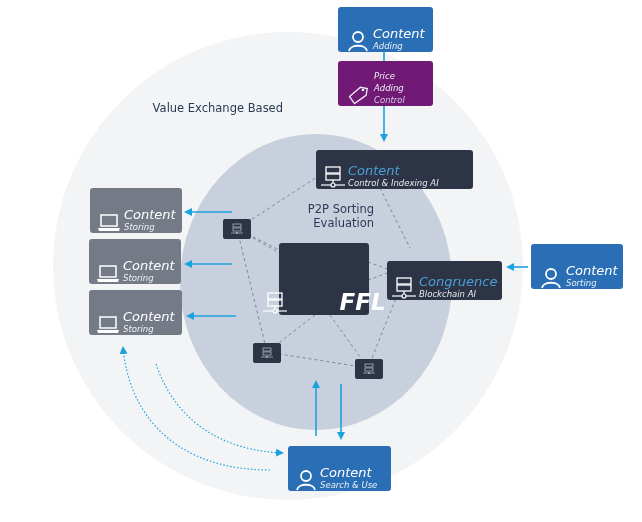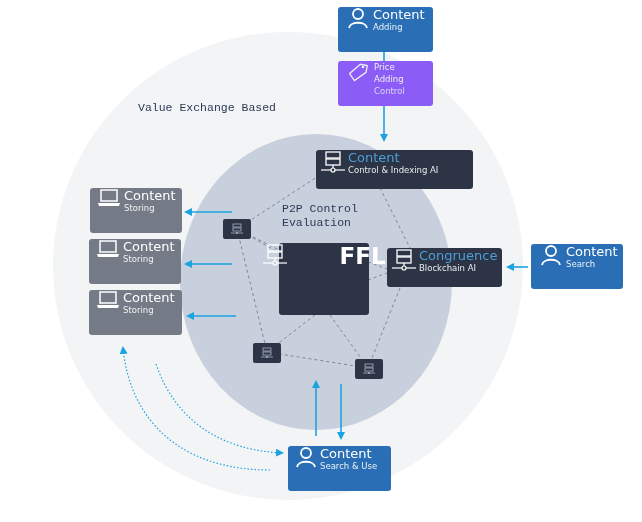--- a/index.html
+++ b/index.html
@@ -5,30 +5,30 @@
   html, body { margin: 0; padding: 0; background: #ffffff; }
   body { width: 642px; height: 522px; position: relative; overflow: hidden;
          font-family: "DejaVu Sans", sans-serif; }
   #stage { position: absolute; left: 0; top: 0; width: 642px; height: 522px; }
   .outer-circle { position: absolute; left: 53px; top: 32px; width: 470px; height: 468px;
                   border-radius: 50%; background: #f3f4f5; }
   .inner-circle { position: absolute; left: 180px; top: 134px; width: 272px; height: 296px;
                   border-radius: 50%; background: #c7d0dc; }
   svg.lines { position: absolute; left: 0; top: 0; }
   .box { position: absolute; border-radius: 3px; box-sizing: border-box;
-         display: flex; align-items: flex-start; color: #fff; }
+         display: flex; align-items: flex-end; color: #fff; font-style: italic; }
   .blue { background: #2a6fb5; }
   .grey { background: #747b86; }
-  .lightgrey { background: #8b5cf6; color: #eef1f5; }
+  .lightgrey { background: #701a75; color: #eef1f5; }
   .dark { background: #2c3446; border-radius: 3px; }
   .ttl { font-size: 13px; line-height: 15px; }
   .sub { font-size: 8.5px; line-height: 11px; opacity: 0.9; }
   .ttl-cyan { color: #4b9fd6; font-size: 13px; line-height: 15px; }
   .icon { flex: 0 0 auto; display: flex; align-items: center; justify-content: center; }
-  .label { position: absolute; text-align: left; color: #2b3a55; font-family: Liberation Mono, monospace; }
+  .label { position: absolute; text-align: right; color: #2b3a55; }
   .node { position: absolute; width: 28px; height: 20px; background: #2c3446; border-radius: 2px;
           display: flex; align-items: center; justify-content: center; }
 </style>
 </head>
 <body>
 
 <div id="stage">
   <div class="outer-circle"></div>
   <div class="inner-circle"></div>
 
@@ -68,21 +68,21 @@
       <path d="M156,364 C175,420 220,450 282,453" marker-end="url(#ah)"></path>
       <path d="M270,470 C180,470 130,420 123,348" marker-end="url(#ah)"></path>
     </g>
   </svg>
 
   <div class="label" style="left:138px; top:101px; width:145px; font-size:11.5px; line-height:14px;">
     <div>Value Exchange Based</div>
   </div>
 
   <div class="label" style="left:282px; top:202px; width:92px; font-size:11.5px; line-height:14px;">
-    <div>P2P Control</div>
+    <div>P2P Sorting</div>
     <div>Evaluation</div>
   </div>
 
   <div class="box blue" style="left:338px; top:7px; width:95px; height:45px;">
     <span class="icon" style="width:30px; margin-left:5px;">
       <svg width="22" height="22" viewBox="0 0 22 22">
           <circle cx="11" cy="7" r="5" stroke="#fff" stroke-width="1.8" fill="none"></circle>
           <path d="M2,21 C3,14 19,14 20,21" stroke="#fff" stroke-width="1.8" fill="none"></path>
         </svg>
     </span>
@@ -130,21 +130,21 @@
           <rect x="6" y="9" width="14" height="6" stroke="#fff" stroke-width="1.3" fill="none"></rect>
           <line x1="13" y1="15" x2="13" y2="18" stroke="#fff" stroke-width="1.3"></line>
           <circle cx="13" cy="20" r="2" stroke="#fff" stroke-width="1.2" fill="none"></circle>
           <line x1="1" y1="20" x2="11" y2="20" stroke="#fff" stroke-width="1.2"></line>
           <line x1="15" y1="20" x2="25" y2="20" stroke="#fff" stroke-width="1.2"></line>
         </svg>
     </span>
     <span style="font-size:23px; font-weight:bold;">FFL</span>
   </div>
 
-  <div class="box dark" style="left:387px; top:248px; width:115px; height:39px;">
+  <div class="box dark" style="left:387px; top:261px; width:115px; height:39px;">
     <span class="icon" style="width:30px; margin-left:2px;">
       <svg width="26" height="24" viewBox="0 0 26 24">
           <rect x="6" y="2" width="14" height="6" stroke="#fff" stroke-width="1.3" fill="none"></rect>
           <rect x="6" y="9" width="14" height="6" stroke="#fff" stroke-width="1.3" fill="none"></rect>
           <line x1="13" y1="15" x2="13" y2="18" stroke="#fff" stroke-width="1.3"></line>
           <circle cx="13" cy="20" r="2" stroke="#fff" stroke-width="1.2" fill="none"></circle>
           <line x1="1" y1="20" x2="11" y2="20" stroke="#fff" stroke-width="1.2"></line>
           <line x1="15" y1="20" x2="25" y2="20" stroke="#fff" stroke-width="1.2"></line>
         </svg>
     </span>
@@ -156,21 +156,21 @@
 
   <div class="box blue" style="left:531px; top:244px; width:92px; height:45px;">
     <span class="icon" style="width:30px; margin-left:5px;">
       <svg width="22" height="22" viewBox="0 0 22 22">
           <circle cx="11" cy="7" r="5" stroke="#fff" stroke-width="1.8" fill="none"></circle>
           <path d="M2,21 C3,14 19,14 20,21" stroke="#fff" stroke-width="1.8" fill="none"></path>
         </svg>
     </span>
     <div>
       <div class="ttl">Content</div>
-      <div class="sub">Search</div>
+      <div class="sub">Sorting</div>
     </div>
   </div>
 
   <div class="box grey" style="left:90px; top:188px; width:92px; height:45px;">
     <span class="icon" style="width:30px; margin-left:4px;">
       <svg width="24" height="20" viewBox="0 0 24 20">
           <rect x="4" y="2" width="16" height="11" stroke="#fff" stroke-width="1.5" fill="none"></rect>
           <path d="M1,15 L23,15 L22,18 L2,18 Z" fill="#fff"></path>
         </svg>
     </span>

